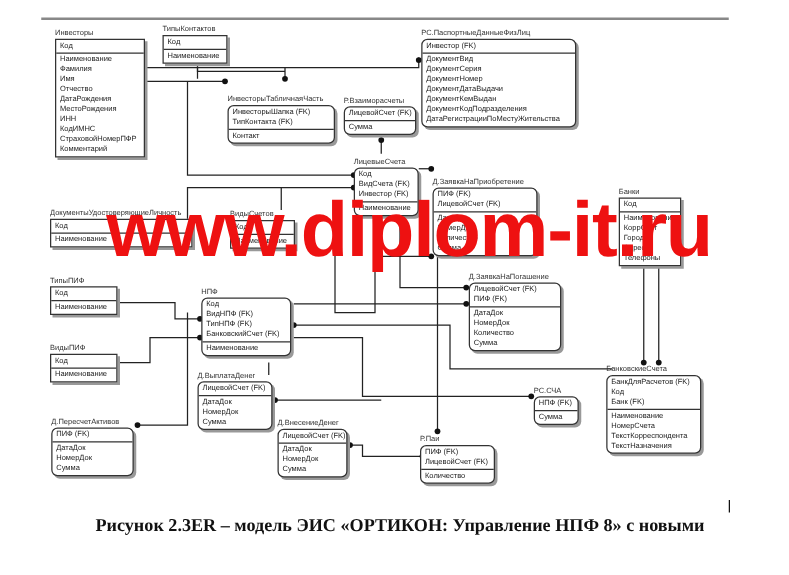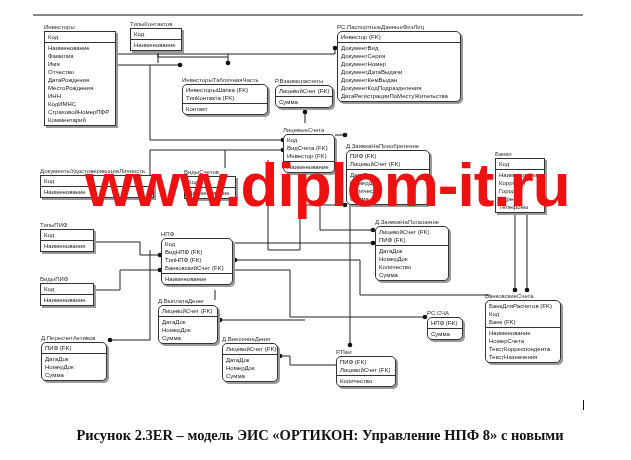--- a/index.html
+++ b/index.html
@@ -7,21 +7,21 @@
   .topline{position:absolute;left:33px;top:14px;width:550px;height:2px;background:#888;}
   svg.links{position:absolute;left:0;top:0;width:631px;height:460px;}
   .ent{position:absolute;}
   .ent .title{font-size:6px;color:#333;white-space:nowrap;line-height:8px;height:8px;}
   .ent .box{border:1px solid #333;background:#fff;box-shadow:2px 2px 0 #999;font-size:6px;color:#222;line-height:8px;}
   .ent.dep .box{border-radius:5px;}
   .ent .pk{padding:1px 3px;border-bottom:1px solid #333;}
   .ent .at{padding:1px 3px;}
   .ent .row{white-space:nowrap;}
   .watermark{position:absolute;left:85px;top:155px;font-family:"Liberation Sans",sans-serif;font-weight:bold;font-size:62px;color:#ee1111;letter-spacing:-1px;white-space:nowrap;line-height:60px;}
-  .caption{position:absolute;left:40px;top:412px;width:560px;text-align:center;font-family:"Liberation Serif",serif;font-weight:bold;font-size:14.5px;color:#111;line-height:18px;margin-top:14px;}
+  .caption{position:absolute;left:40px;top:412px;width:560px;text-align:center;font-family:"Liberation Serif",serif;font-weight:bold;font-size:14.5px;color:#111;line-height:18px;}
   .cursor{position:absolute;left:583px;top:400px;width:1px;height:10px;background:#111;}
 </style>
 </head>
 <body>
 
 <div class="topline"></div>
 
 <svg class="links" viewBox="0 0 631 460">
   <g stroke="#222" stroke-width="1" fill="none">
 

